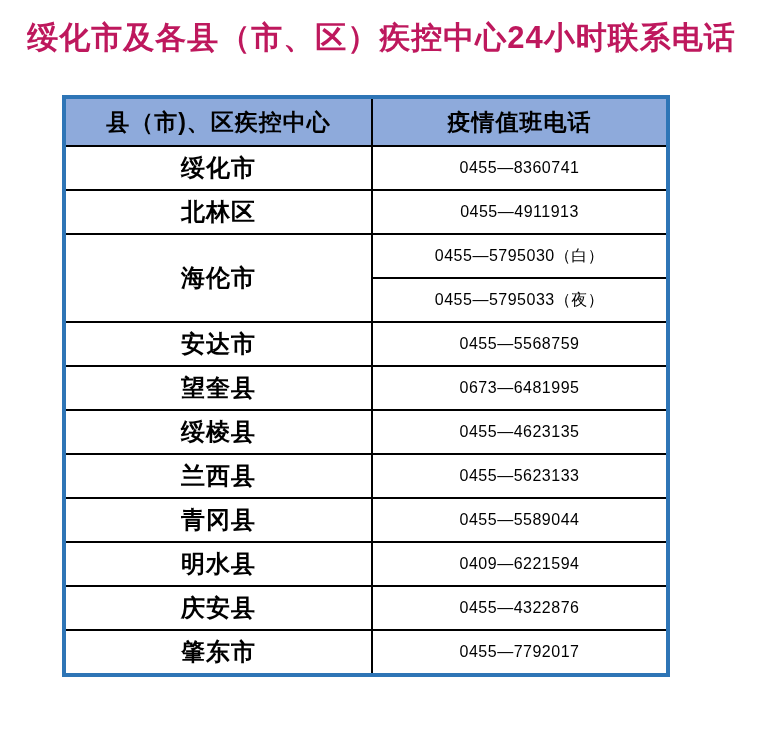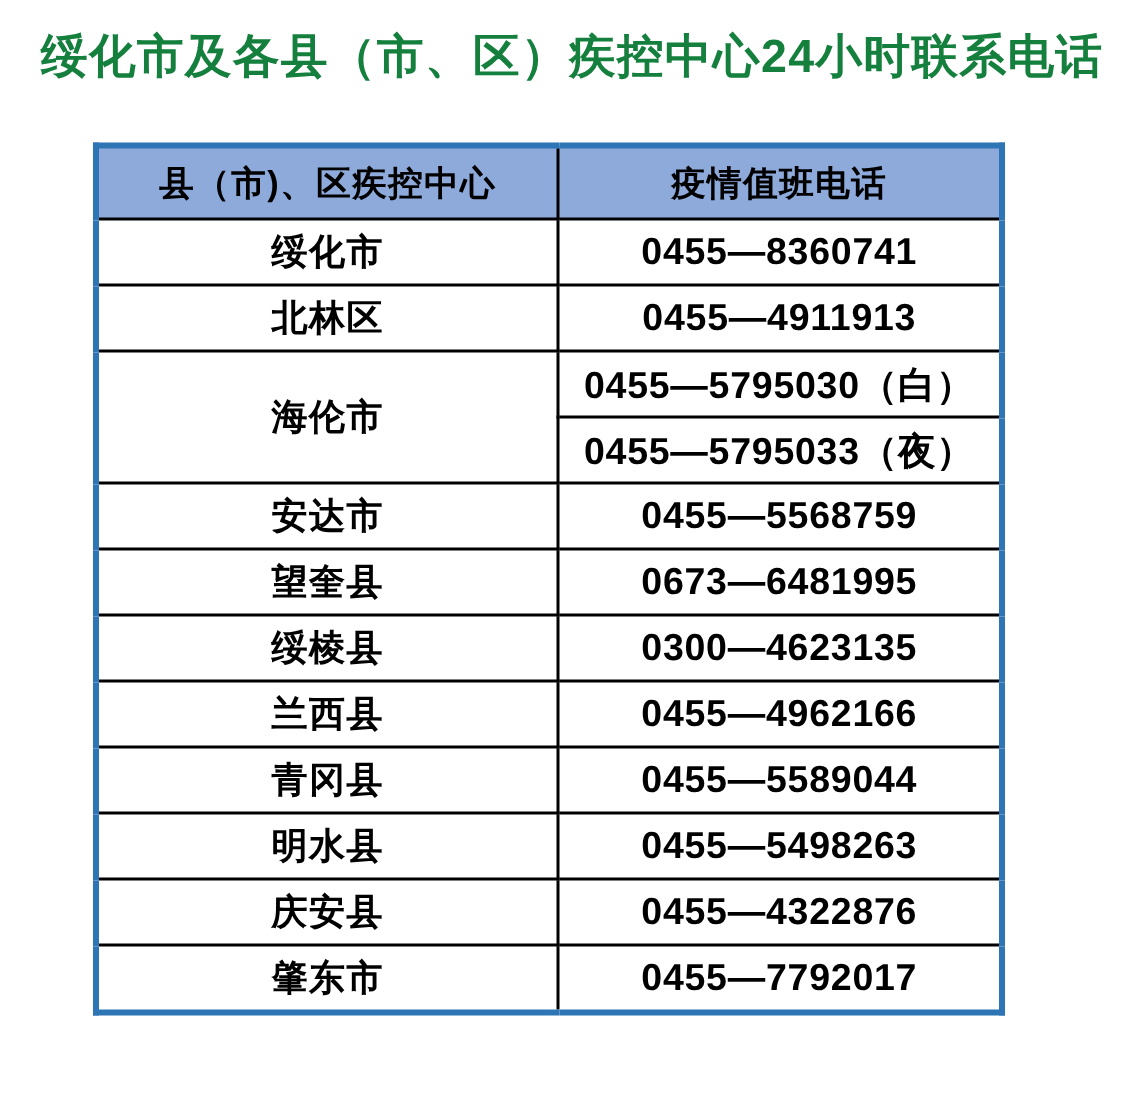--- a/index.html
+++ b/index.html
@@ -14,21 +14,21 @@
     height: 733px;
     background: #ffffff;
     overflow: hidden;
   }
   .title {
     margin: 0;
     padding-top: 20px;
     text-align: center;
     font-size: 31px;
     font-weight: bold;
-    color: #15803d;
+    color: #be185d;
     letter-spacing: 1px;
     line-height: 1.15;
   }
   table.contact-table {
     position: absolute;
     left: 62px;
     top: 95px;
     width: 608px;
     border-collapse: collapse;
     table-layout: fixed;
@@ -62,22 +62,22 @@
 
   td.name-cell {
     height: 42px;
     font-size: 24px;
     font-weight: bold;
     letter-spacing: 1px;
     margin-top: 44px;
   }
   td.phone-cell {
     height: 42px;
-    font-size: 25px;
-    font-weight: bold;
+    font-size: 16px;
+    font-weight: normal;
     letter-spacing: 0.5px;
   }
 </style>
 </head>
 <body>
 
 <div class="page">
 
   <h1 class="title">绥化市及各县（市、区）疾控中心24小时联系电话</h1>
 
@@ -115,36 +115,36 @@
         <td class="phone-cell col-right">0455—5568759</td>
       </tr>
 
       <tr>
         <td class="name-cell col-left">望奎县</td>
         <td class="phone-cell col-right">0673—6481995</td>
       </tr>
 
       <tr>
         <td class="name-cell col-left">绥棱县</td>
-        <td class="phone-cell col-right">0300—4623135</td>
+        <td class="phone-cell col-right">0455—4623135</td>
       </tr>
 
       <tr>
         <td class="name-cell col-left">兰西县</td>
-        <td class="phone-cell col-right">0455—4962166</td>
+        <td class="phone-cell col-right">0455—5623133</td>
       </tr>
 
       <tr>
         <td class="name-cell col-left">青冈县</td>
         <td class="phone-cell col-right">0455—5589044</td>
       </tr>
 
       <tr>
         <td class="name-cell col-left">明水县</td>
-        <td class="phone-cell col-right">0455—5498263</td>
+        <td class="phone-cell col-right">0409—6221594</td>
       </tr>
 
       <tr>
         <td class="name-cell col-left">庆安县</td>
         <td class="phone-cell col-right">0455—4322876</td>
       </tr>
 
       <tr>
         <td class="name-cell col-left">肇东市</td>
         <td class="phone-cell col-right">0455—7792017</td>

